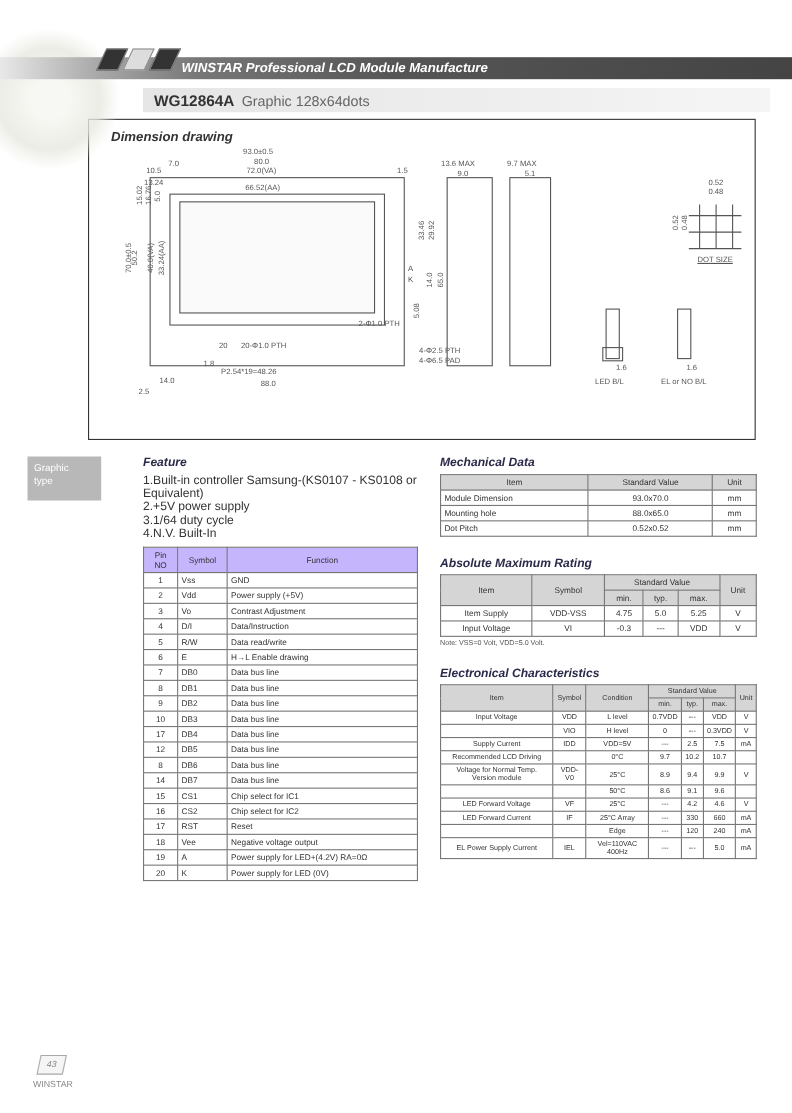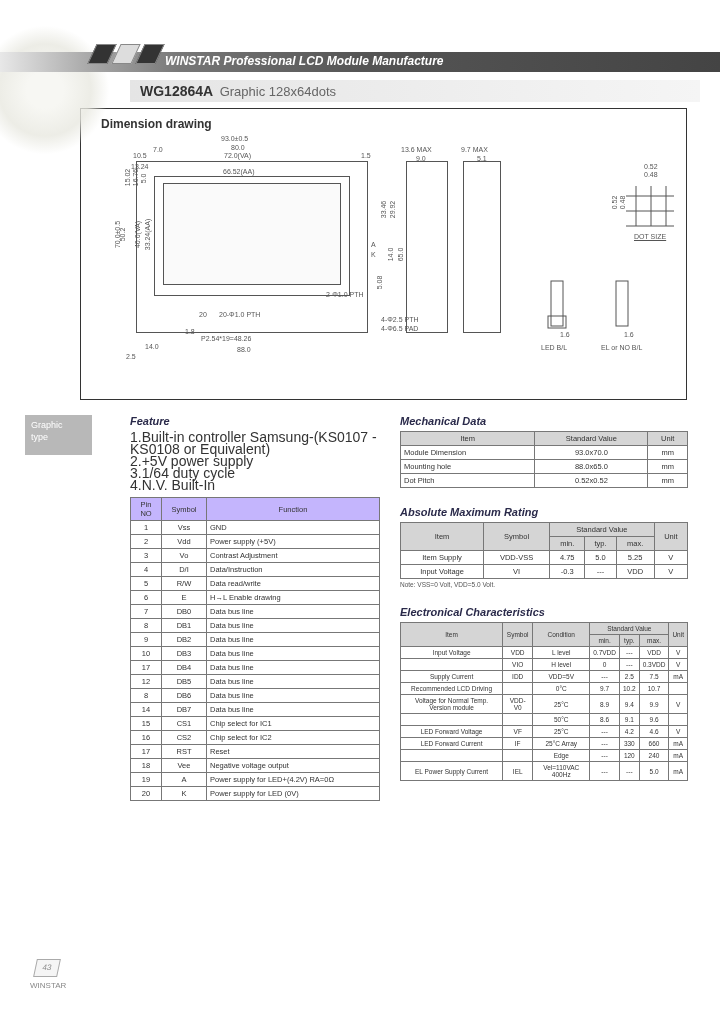--- a/index.html
+++ b/index.html
@@ -7,42 +7,42 @@
 .swirl{position:absolute;top:25px;left:-20px;width:130px;height:130px;border-radius:50%;background:radial-gradient(circle,#f5f5f0 20%,#e8e8e0 50%,transparent 70%);opacity:.8;z-index:1}
 .topstripe{position:absolute;top:52px;left:0;width:720px;height:20px;background:linear-gradient(to right,#e8e8e8 0,#aaa 12%,#777 25%,#555 50%,#444 100%);z-index:2}
 .topstripe-text{position:absolute;left:165px;top:2px;color:#fff;font-size:12px;font-weight:bold;font-style:italic}
 .chevrons{position:absolute;left:92px;top:44px;z-index:3}
 .chev{display:inline-block;width:18px;height:18px;background:#333;transform:skewX(-25deg);margin-right:4px;border:1px solid #888}
 .chev.light{background:#ddd}
 .title-bar{position:absolute;top:80px;left:130px;width:560px;height:22px;background:linear-gradient(to right,#e5e5e5,#f5f5f5);padding-left:10px;line-height:22px;z-index:2}
 .title-bar .model{font-weight:bold;font-size:14px;color:#333}
 .title-bar .desc{font-size:13px;color:#666;margin-left:4px}
 .drawing-box{position:absolute;top:108px;left:80px;width:605px;height:290px;border:1px solid #333}
-.dim-title{font-weight:bold;font-size:12px;color:#333;padding:8px 0 0 20px}
+.dim-title{font-style:italic;font-weight:bold;font-size:12px;color:#333;padding:8px 0 0 20px}
 .drawing-area{position:relative;width:100%;height:255px;color:#555;font-size:7px}
 .rect-outer{position:absolute;left:55px;top:30px;width:230px;height:170px;border:1px solid #555}
 .rect-va{position:absolute;left:73px;top:45px;width:194px;height:118px;border:1px solid #555}
 .rect-aa{position:absolute;left:82px;top:52px;width:176px;height:100px;border:1px solid #555;background:#fafafa}
 .dim-label{position:absolute;white-space:nowrap}
 .side-view{position:absolute;left:325px;top:30px;width:40px;height:170px;border-left:1px solid #555;border-right:1px solid #555;border-top:1px solid #555;border-bottom:1px solid #555}
 .side-view2{position:absolute;left:382px;top:30px;width:36px;height:170px;border:1px solid #555}
 .bl-view{position:absolute;left:465px;top:145px;width:55px;height:55px}
 .dotsize{position:absolute;left:545px;top:40px;width:50px;height:50px}
 .sidebar-tag{position:absolute;top:415px;left:25px;width:55px;height:32px;background:#b8b8b8;color:#fff;font-size:9px;padding:4px 6px;line-height:12px}
 .content-left{position:absolute;top:415px;left:130px;width:250px}
 .content-right{position:absolute;top:415px;left:400px;width:288px}
 .section-h{font-style:italic;font-weight:bold;font-size:11px;color:#2a2a4a;margin-bottom:4px}
 .feature-list{margin:0 0 6px 0;padding:0}
-.feature-list div{font-size:14px;line-height:12px;color:#333}
+.feature-list div{font-size:11px;line-height:12px;color:#333}
 table{border-collapse:collapse;width:100%;font-size:7.5px}
 th,td{border:1px solid #777;padding:2px 3px;text-align:left;color:#333}
 th{background:#d5d5d5;text-align:center;font-weight:normal}
 .pin-table th{background:#c4b5fd}
 .pin-table td:first-child{text-align:center;width:24px}
-.pin-table td:nth-child(2){text-align:center;width:38px}
+.pin-table td:nth-child(2){width:38px}
 .mech-table td,.abs-table td,.elec-table td{text-align:center}
 .mech-table td:first-child{text-align:left}
 .note{font-size:6.5px;color:#555;margin-top:2px}
 .footer-logo{position:absolute;bottom:22px;left:30px;font-size:8px;color:#888}
 .page-num{position:absolute;bottom:35px;left:35px;width:22px;height:16px;border:1px solid #aaa;transform:skewX(-12deg);text-align:center;line-height:16px;font-size:8px;color:#888;background:#f5f5f5}
 </style>
 </head>
 <body>
 
 <div class="page">

